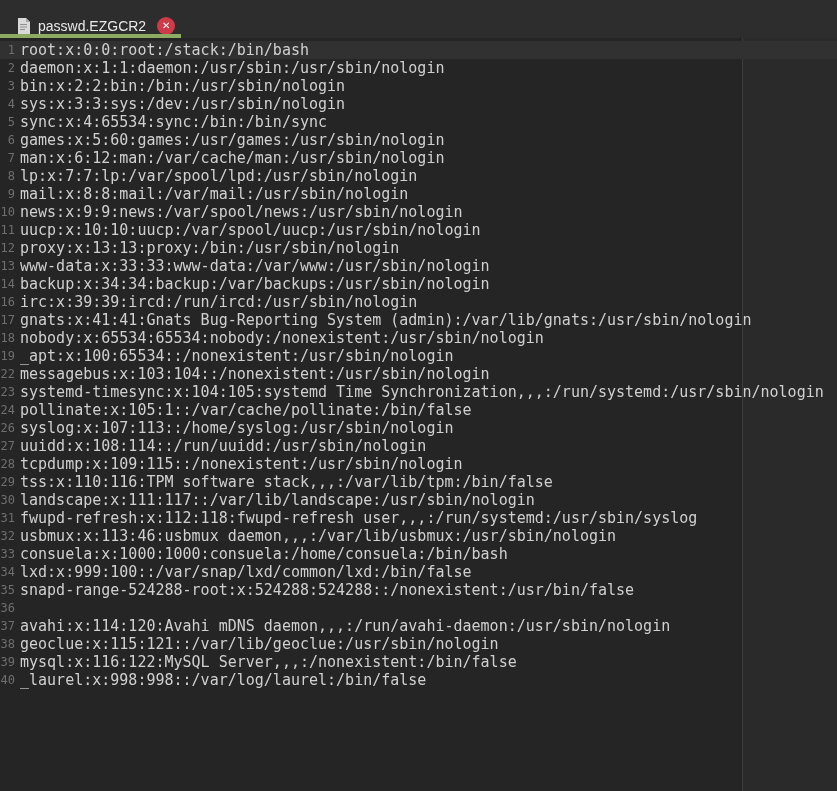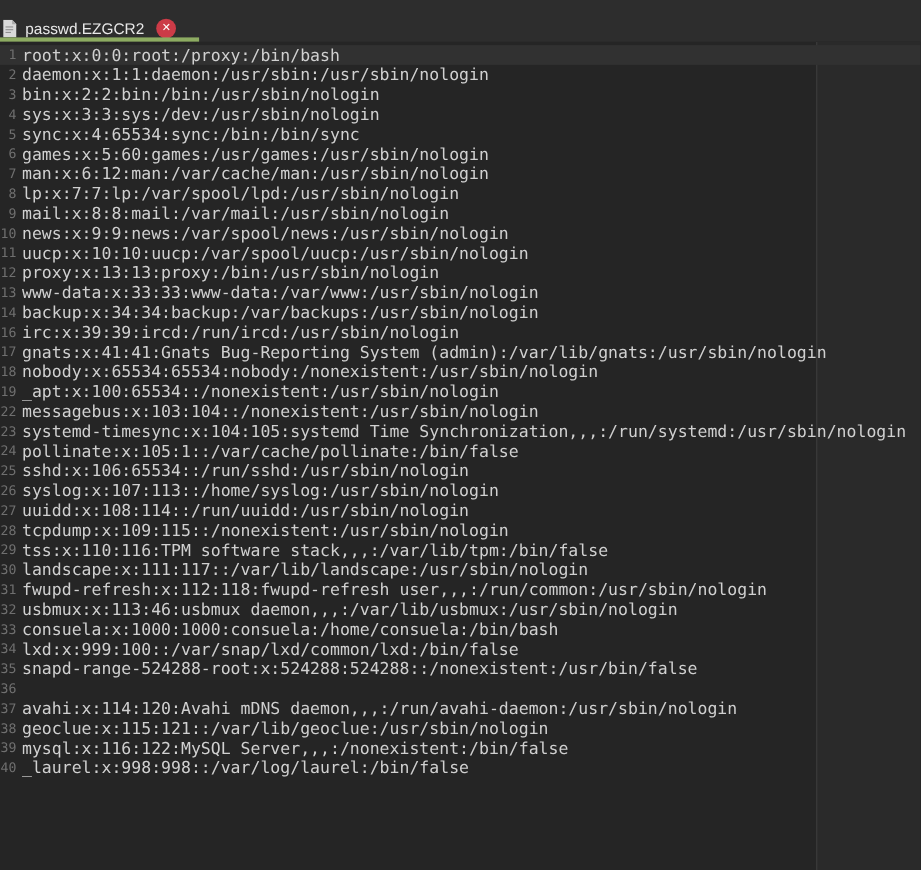--- a/index.html
+++ b/index.html
@@ -4,21 +4,21 @@
 <style>
   :root{
     --tabbar_bg:#2d2d2d; --editor_bg:#252525; --beyond_margin_bg:#2a2a2a;
     --current_line_bg:#313131; --text_fg:#d0d0d0; --line_number_fg:#6f6f6f;
     --accent_green:#8dab62; --close_red:#cc3b47; --margin_line:#3d3d3d;
   }
   *{box-sizing:border-box;}
   body{margin:0;width:837px;height:791px;overflow:hidden;background:var(--tabbar_bg);}
   .window{position:relative;width:837px;height:791px;font-family:"DejaVu Sans Mono",monospace;}
   .tabbar{position:relative;height:38px;background:var(--tabbar_bg);}
-  .tab{position:absolute;left:0;top:0;height:51px;display:flex;align-items:center;padding-left:2px;cursor:default;}
+  .tab{position:absolute;left:0;top:0;height:51px;display:flex;align-items:center;padding-left:17px;cursor:default;}
   .tab-underline{position:absolute;left:0;top:34px;width:181px;height:4px;background:var(--accent_green);}
   .doc-icon{display:inline-block;margin-right:8px;line-height:0;}
   .tab-label{font-family:"Liberation Sans",sans-serif;font-size:14px;color:#e9e9e9;white-space:nowrap;}
   .close-btn{width:18px;height:18px;border-radius:50%;background:var(--close_red);margin-left:11px;display:flex;align-items:center;justify-content:center;cursor:pointer;flex:0 0 auto;}
   .close-x{color:#ffffff;font-size:10px;font-weight:bold;font-family:"DejaVu Sans",sans-serif;line-height:1;}
   .editor{position:relative;height:753px;background:var(--editor_bg);padding-top:3px;overflow:hidden;}
   .margin-guide{position:absolute;top:0;right:0;bottom:0;background:var(--beyond_margin_bg);border-left:1px solid var(--margin_line);z-index:0;}
   .lines{position:relative;z-index:1;}
   .row{display:flex;height:18px;line-height:18px;white-space:pre;}
   .row.current{background:var(--current_line_bg);}
@@ -48,21 +48,21 @@
     </div>
     <div class="tab-underline"></div>
   </div>
 
   <div class="editor">
     <div class="margin-guide" id="margin-guide" style="left: 742px;"></div>
     <div class="lines">
 
         <div class="row current">
           <span class="ln">1</span>
-          <span class="code">root:x:0:0:root:/proxy:/bin/bash</span>
+          <span class="code">root:x:0:0:root:/stack:/bin/bash</span>
         </div>
 
         <div class="row">
           <span class="ln">2</span>
           <span class="code">daemon:x:1:1:daemon:/usr/sbin:/usr/sbin/nologin</span>
         </div>
 
         <div class="row">
           <span class="ln">3</span>
           <span class="code">bin:x:2:2:bin:/bin:/usr/sbin/nologin</span>
@@ -154,24 +154,20 @@
         <div class="row">
           <span class="ln">23</span>
           <span class="code">systemd-timesync:x:104:105:systemd Time Synchronization,,,:/run/systemd:/usr/sbin/nologin</span>
         </div>
 
         <div class="row">
           <span class="ln">24</span>
           <span class="code">pollinate:x:105:1::/var/cache/pollinate:/bin/false</span>
         </div>
 
-        <div class="row">
-          <span class="ln">25</span>
-          <span class="code">sshd:x:106:65534::/run/sshd:/usr/sbin/nologin</span>
-        </div>
 
         <div class="row">
           <span class="ln">26</span>
           <span class="code">syslog:x:107:113::/home/syslog:/usr/sbin/nologin</span>
         </div>
 
         <div class="row">
           <span class="ln">27</span>
           <span class="code">uuidd:x:108:114::/run/uuidd:/usr/sbin/nologin</span>
         </div>
@@ -186,21 +182,21 @@
           <span class="code">tss:x:110:116:TPM software stack,,,:/var/lib/tpm:/bin/false</span>
         </div>
 
         <div class="row">
           <span class="ln">30</span>
           <span class="code">landscape:x:111:117::/var/lib/landscape:/usr/sbin/nologin</span>
         </div>
 
         <div class="row">
           <span class="ln">31</span>
-          <span class="code">fwupd-refresh:x:112:118:fwupd-refresh user,,,:/run/common:/usr/sbin/nologin</span>
+          <span class="code">fwupd-refresh:x:112:118:fwupd-refresh user,,,:/run/systemd:/usr/sbin/syslog</span>
         </div>
 
         <div class="row">
           <span class="ln">32</span>
           <span class="code">usbmux:x:113:46:usbmux daemon,,,:/var/lib/usbmux:/usr/sbin/nologin</span>
         </div>
 
         <div class="row">
           <span class="ln">33</span>
           <span class="code">consuela:x:1000:1000:consuela:/home/consuela:/bin/bash</span>

